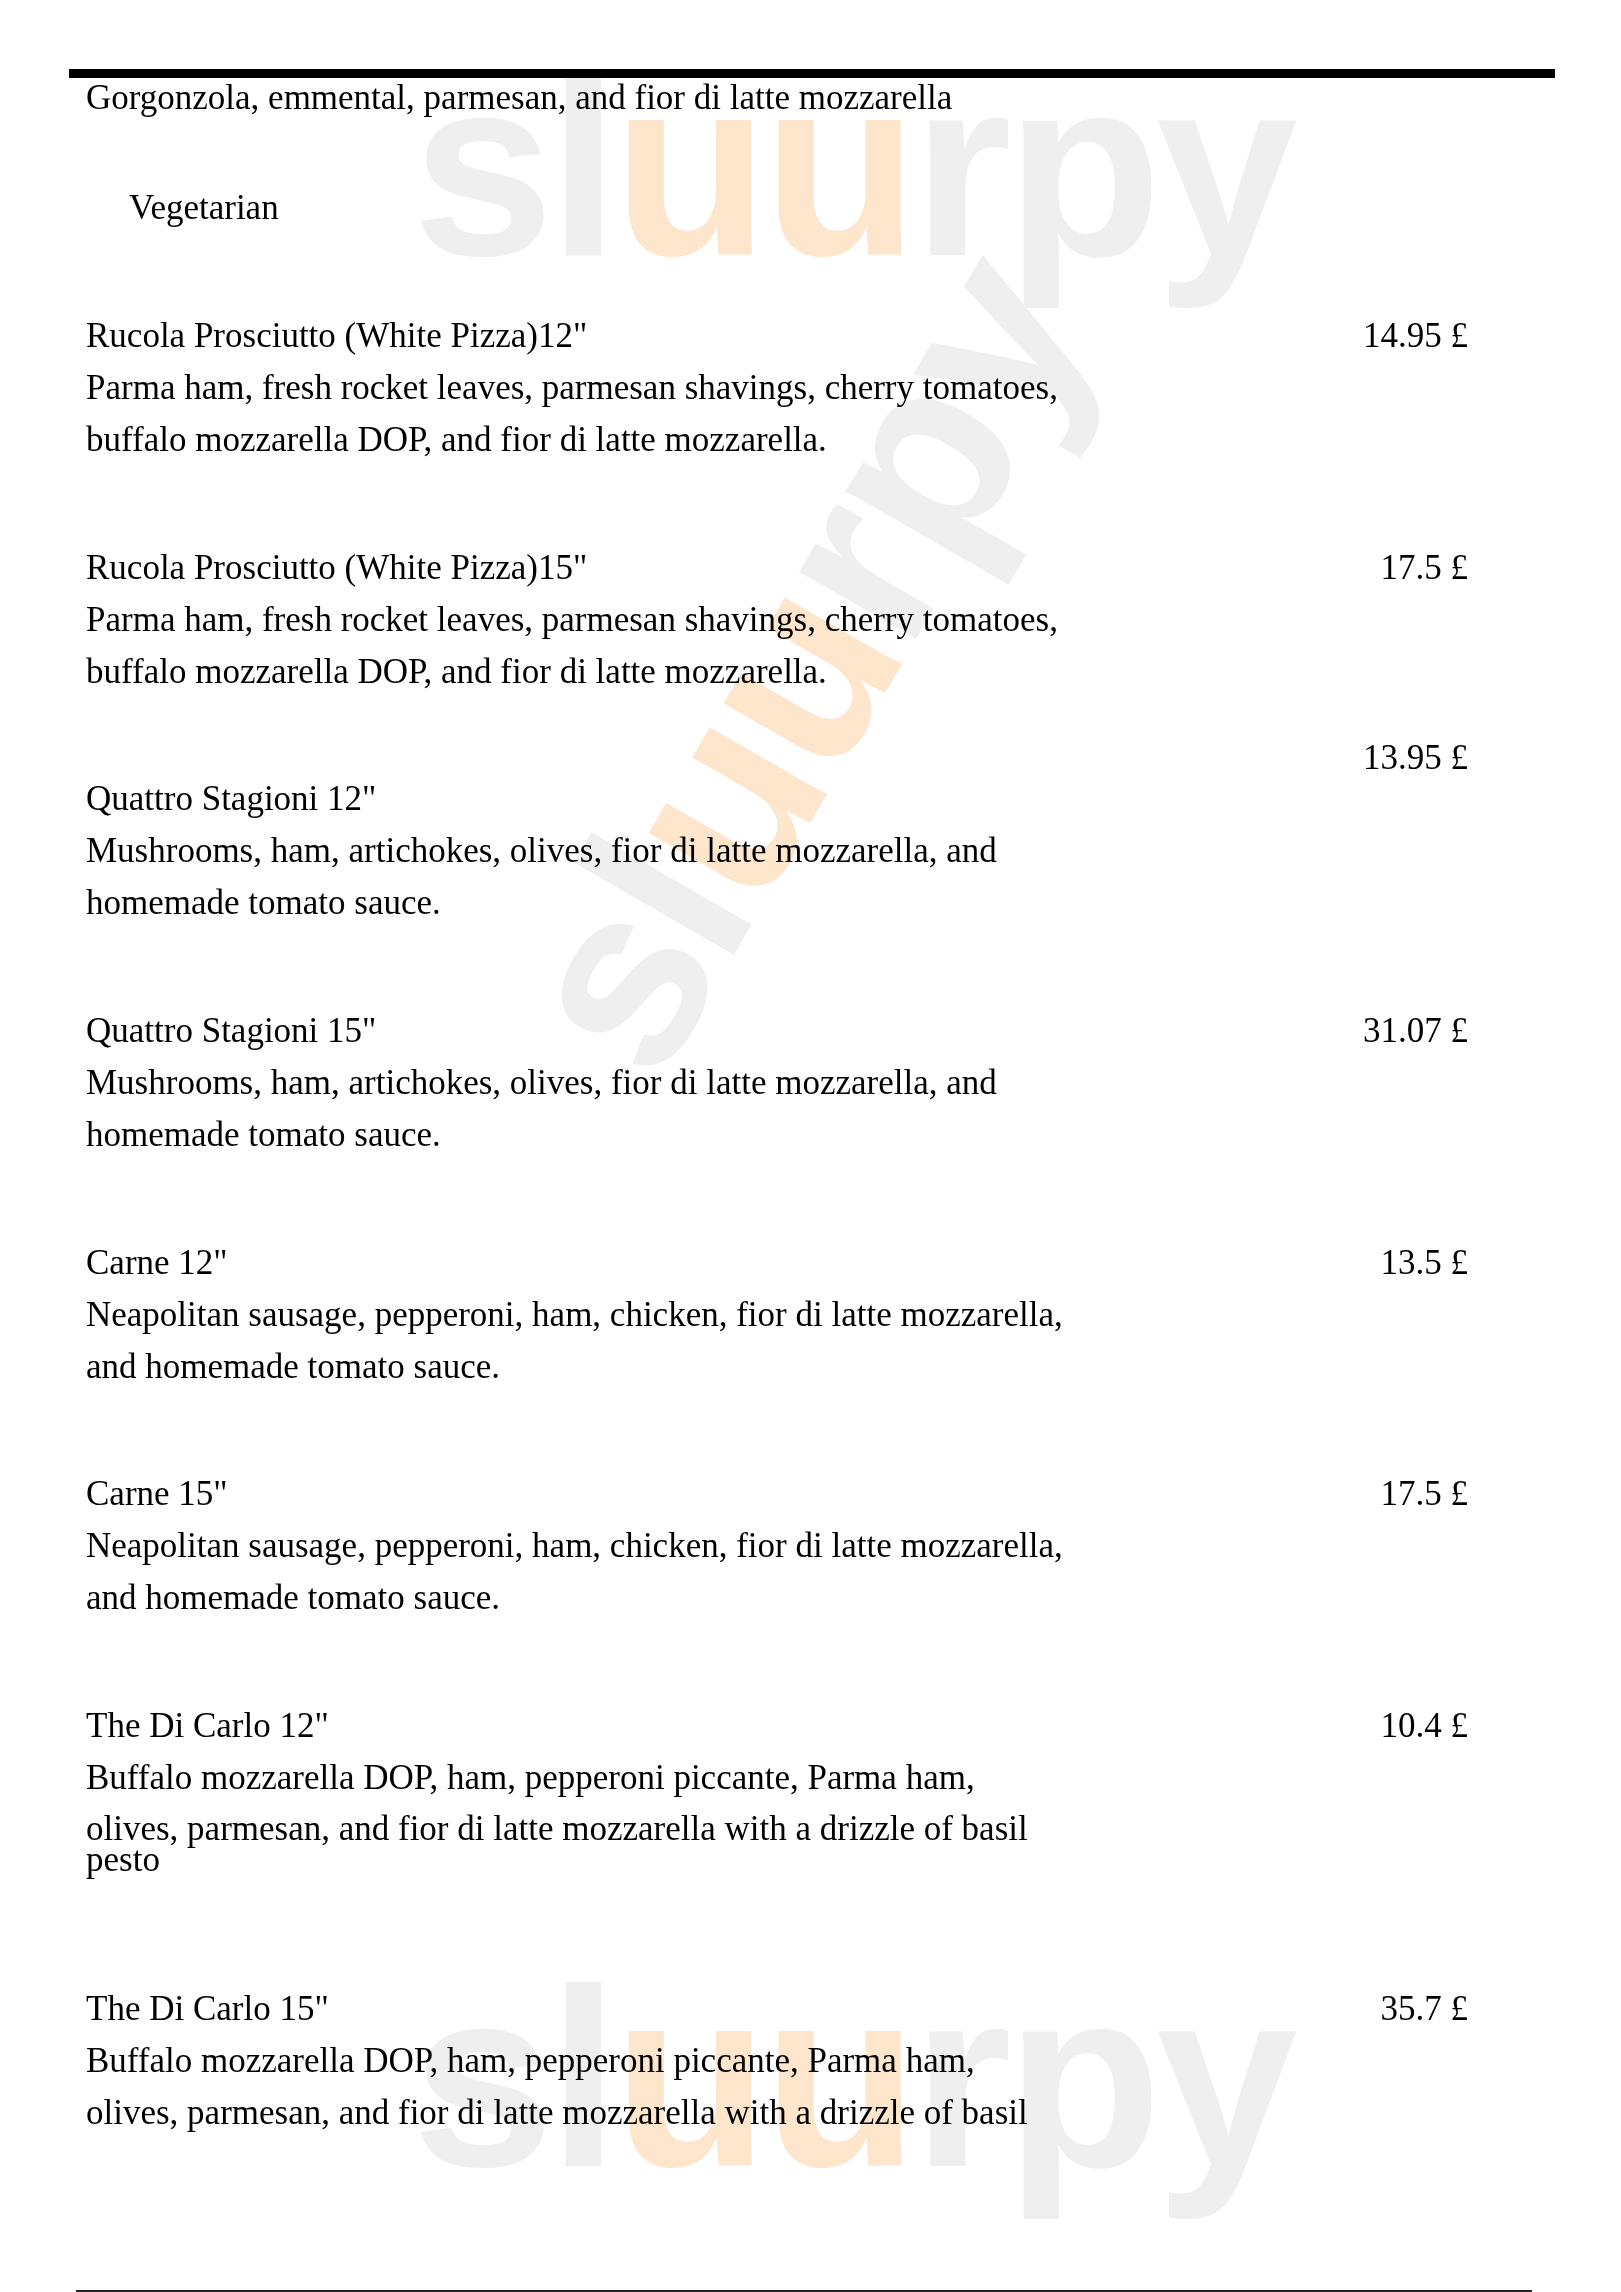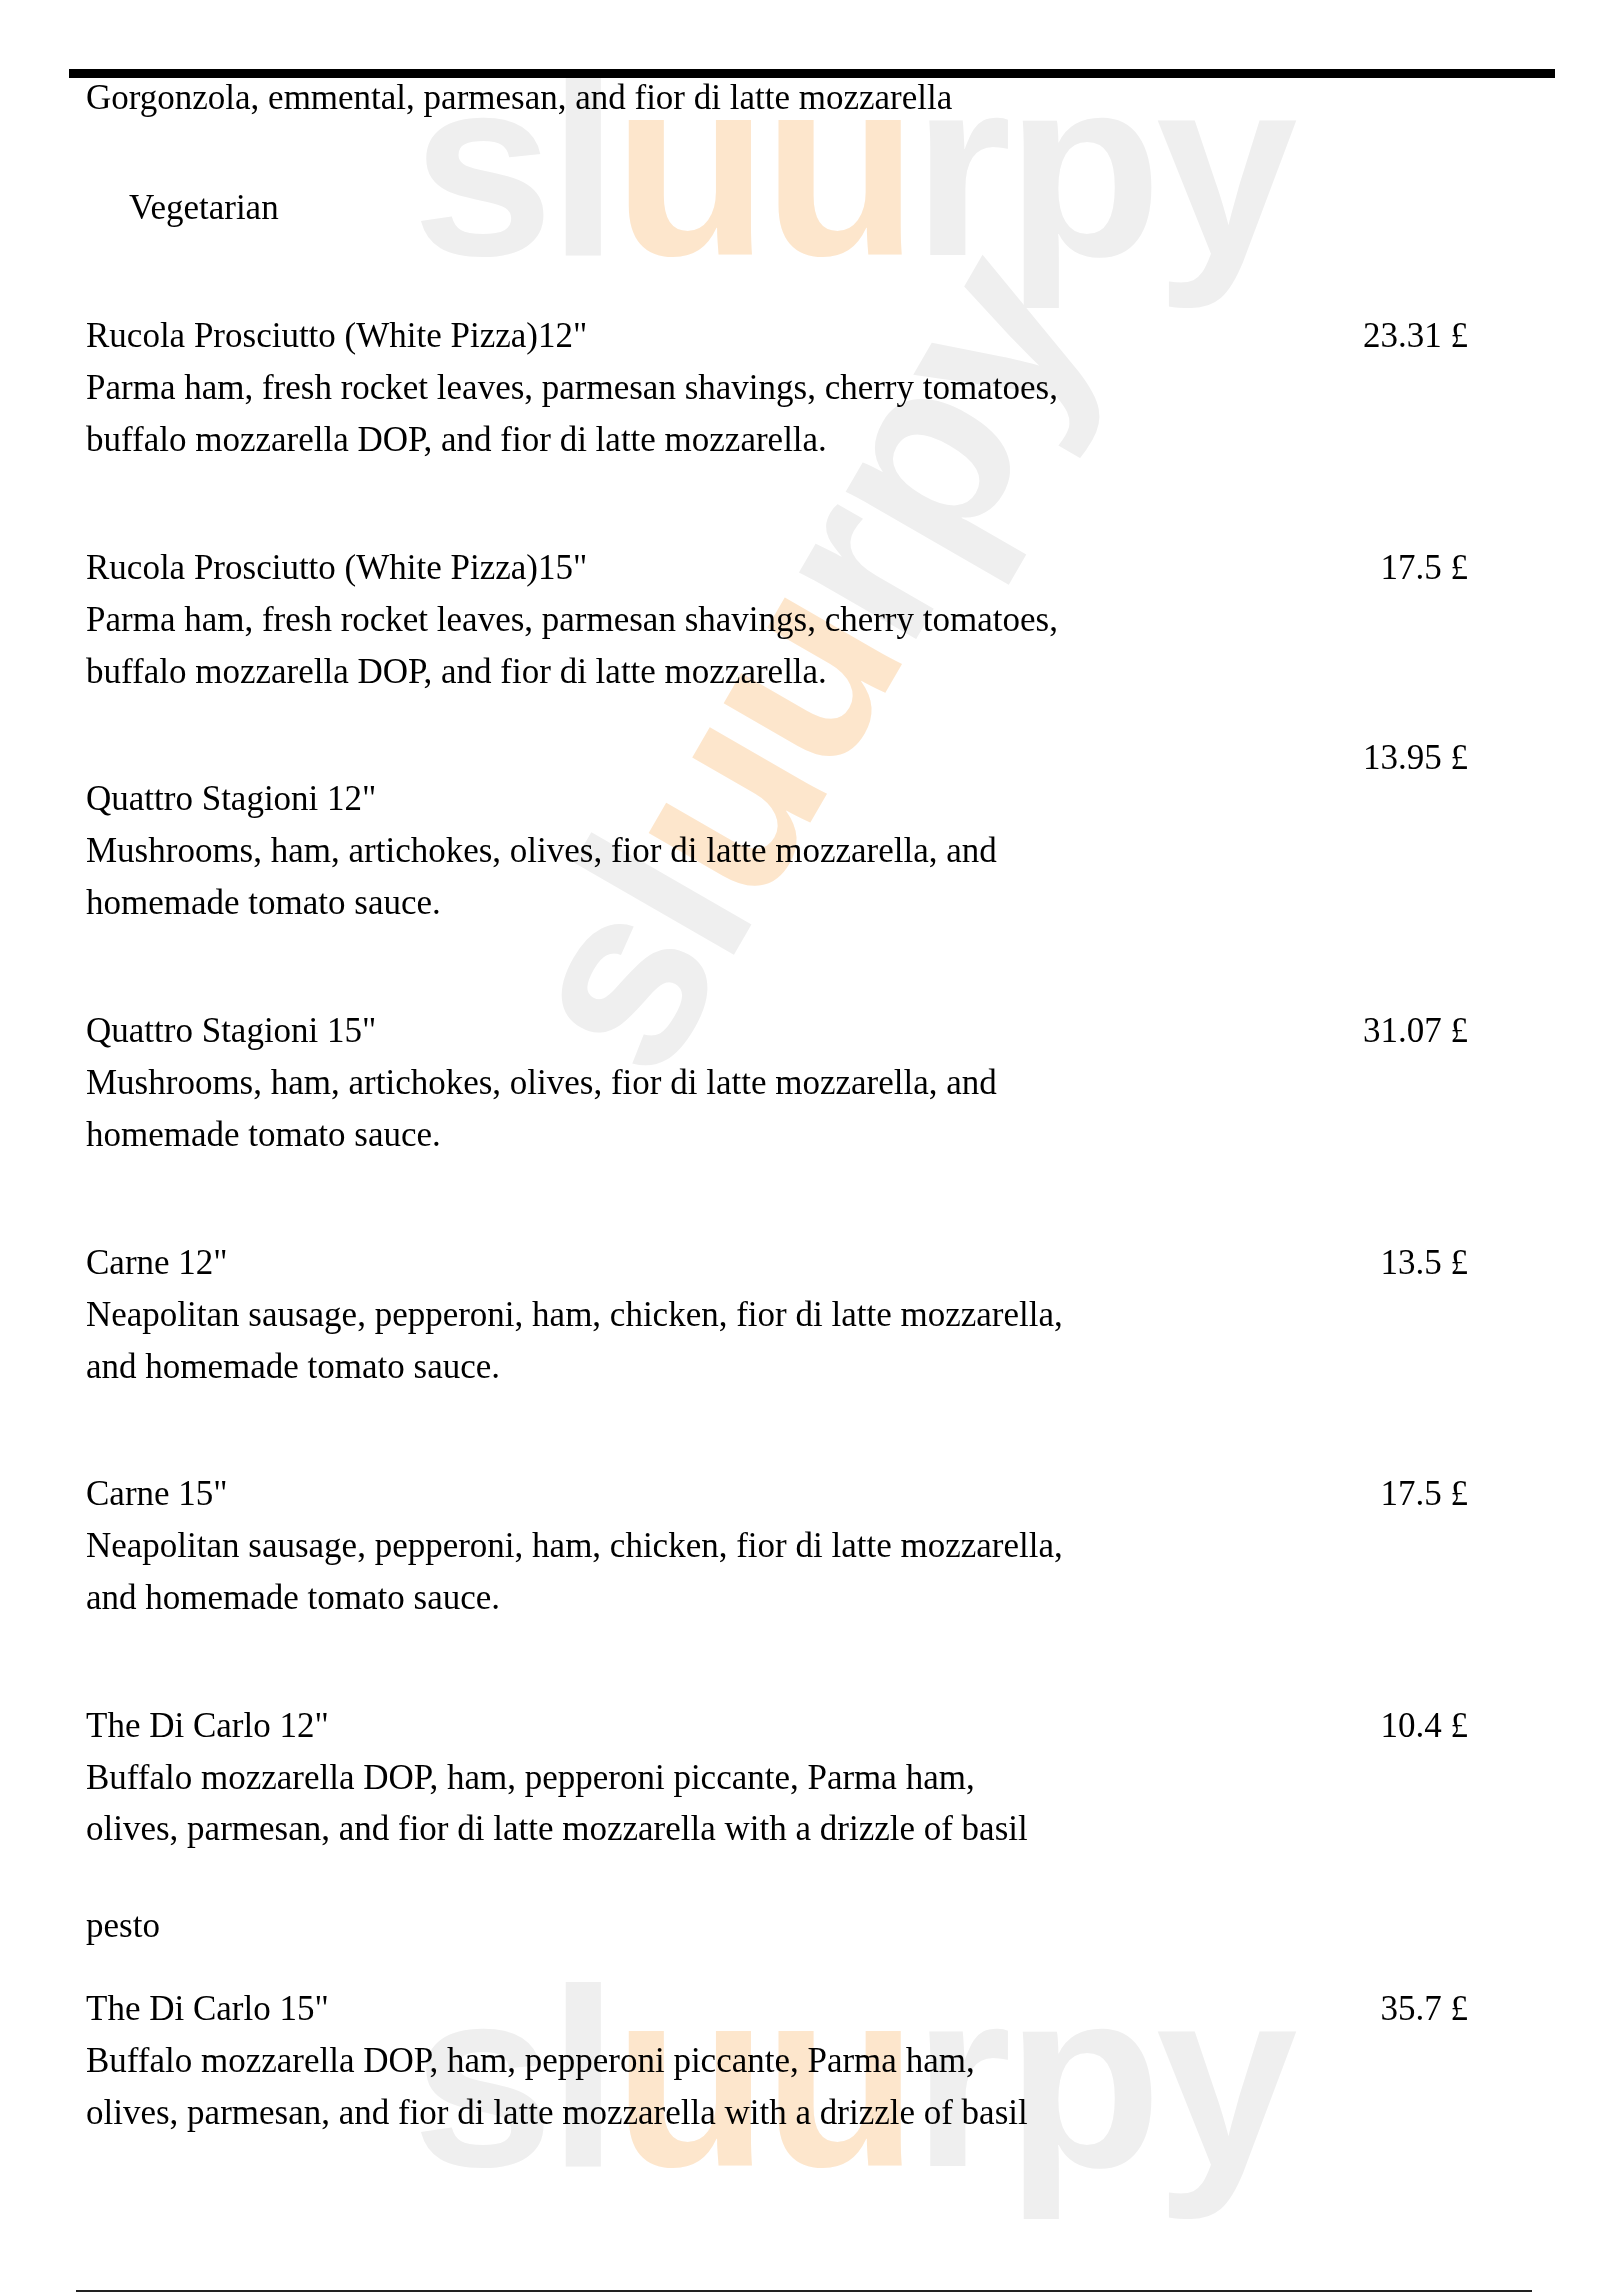--- a/index.html
+++ b/index.html
@@ -31,21 +31,21 @@
 </div>
 
 <div class="rule-top"></div>
 <div class="rule-top-thin"></div>
 
 <div class="content">
   <div class="line" style="top:72px;">Gorgonzola, emmental, parmesan, and fior di latte mozzarella</div>
   <div class="line" style="top:182px;margin-left:43px;">Vegetarian</div>
 
   <div class="line" style="top:310px;">Rucola Prosciutto (White Pizza)12"</div>
-  <div class="price" style="top:310px;">23.31 £</div>
+  <div class="price" style="top:310px;">14.95 £</div>
   <div class="line" style="top:362px;">Parma ham, fresh rocket leaves, parmesan shavings, cherry tomatoes,</div>
   <div class="line" style="top:414px;">buffalo mozzarella DOP, and fior di latte mozzarella.</div>
 
   <div class="line" style="top:542px;">Rucola Prosciutto (White Pizza)15"</div>
   <div class="price" style="top:542px;">17.5 £</div>
   <div class="line" style="top:594px;">Parma ham, fresh rocket leaves, parmesan shavings, cherry tomatoes,</div>
   <div class="line" style="top:646px;">buffalo mozzarella DOP, and fior di latte mozzarella.</div>
 
   <div class="line" style="top:773px;">Quattro Stagioni 12"</div>
   <div class="price" style="top:732px;">13.95 £</div>
@@ -64,21 +64,21 @@
 
   <div class="line" style="top:1468px;">Carne 15"</div>
   <div class="price" style="top:1468px;">17.5 £</div>
   <div class="line" style="top:1520px;">Neapolitan sausage, pepperoni, ham, chicken, fior di latte mozzarella,</div>
   <div class="line" style="top:1572px;">and homemade tomato sauce.</div>
 
   <div class="line" style="top:1700px;">The Di Carlo 12"</div>
   <div class="price" style="top:1700px;">10.4 £</div>
   <div class="line" style="top:1752px;">Buffalo mozzarella DOP, ham, pepperoni piccante, Parma ham,</div>
   <div class="line" style="top:1803px;">olives, parmesan, and fior di latte mozzarella with a drizzle of basil</div>
-  <div class="line" style="top:1900px;">pesto</div>
+  <div class="line" style="top:1834px;">pesto</div>
 
   <div class="line" style="top:1983px;">The Di Carlo 15"</div>
   <div class="price" style="top:1983px;">35.7 £</div>
   <div class="line" style="top:2035px;">Buffalo mozzarella DOP, ham, pepperoni piccante, Parma ham,</div>
   <div class="line" style="top:2087px;">olives, parmesan, and fior di latte mozzarella with a drizzle of basil</div>
 </div>
 
 <div class="rule-bottom"></div>
 
 

